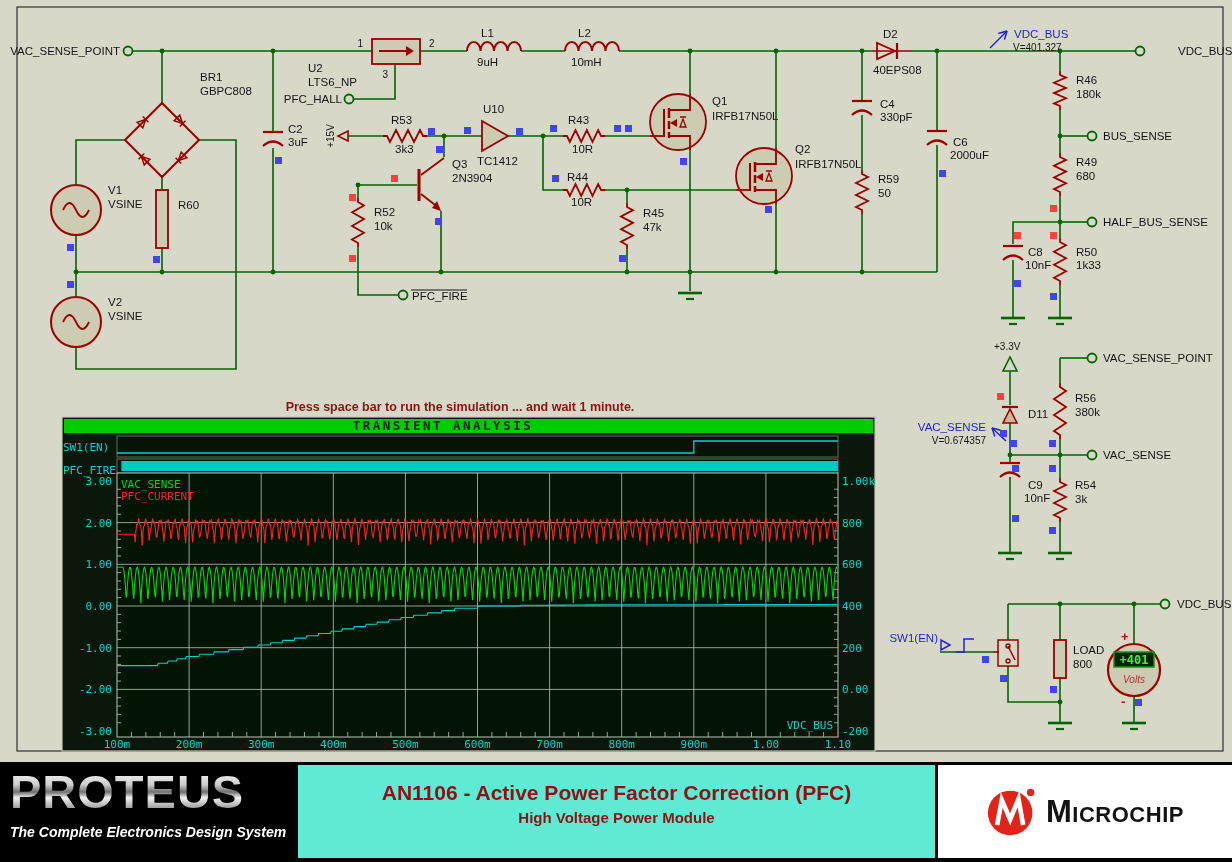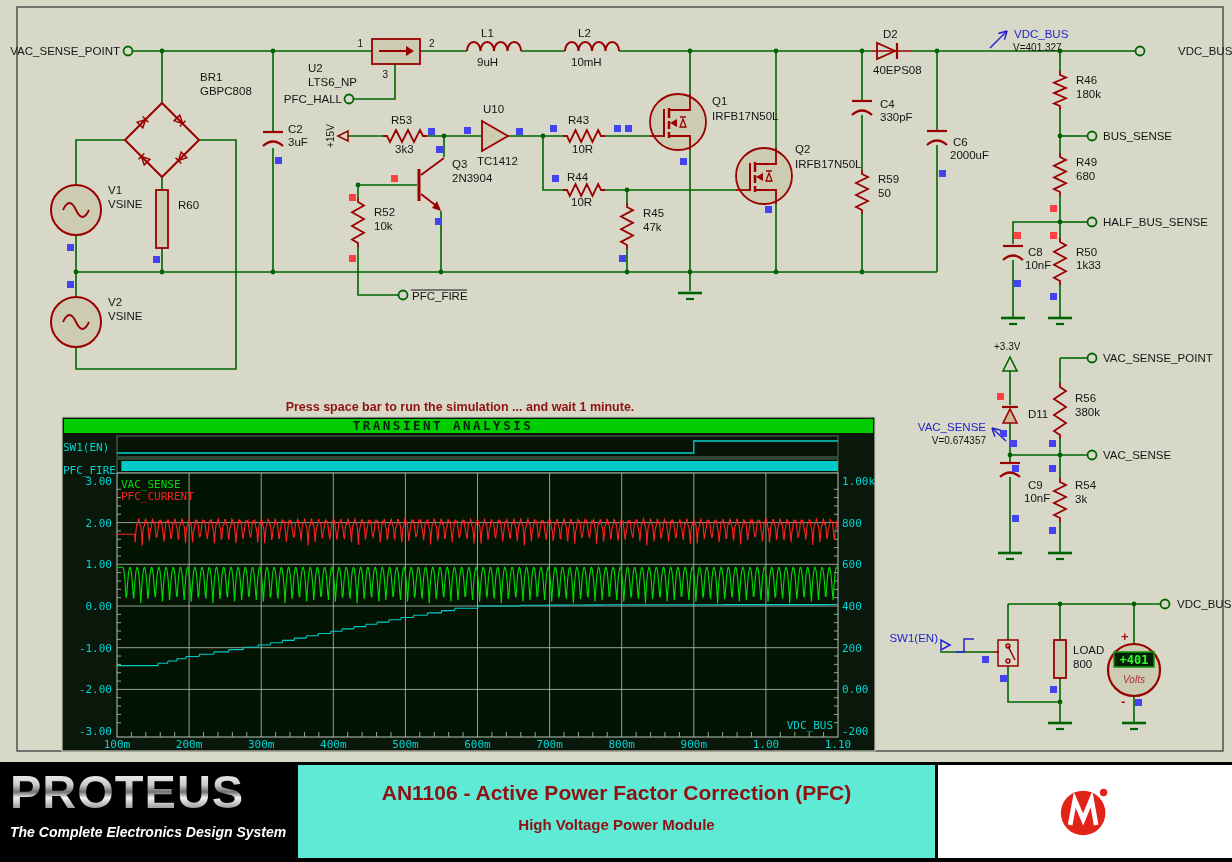--- a/index.html
+++ b/index.html
@@ -20,21 +20,21 @@
   .proteus-box{position:absolute;left:10px;top:6px;width:280px;height:88px;}
   .proteus-text{font-weight:900;font-size:47px;line-height:48px;letter-spacing:1px;
      font-family:"Liberation Sans",sans-serif;color:#d2d2d2;}
   @supports (-webkit-background-clip:text){
     .proteus-text{background:linear-gradient(#ffffff,#cccccc 35%,#6f6f6f 50%,#f2f2f2 62%,#5e5e5e);
       -webkit-background-clip:text;-webkit-text-fill-color:transparent;}
   }
   .proteus-slogan{color:#fff;font-style:italic;font-weight:bold;font-size:14px;margin-top:8px;white-space:nowrap;}
   .note-box{position:absolute;left:298px;top:3px;width:637px;height:93px;background:#5eead4;text-align:center;}
   .note-title{margin-top:16px;font-size:21px;font-weight:bold;color:#8e1212;}
-  .note-subtitle{margin-top:11px;font-size:15px;font-weight:bold;color:#8e1212;}
+  .note-subtitle{margin-top:4px;font-size:15px;font-weight:bold;color:#8e1212;}
   .brand-box{position:absolute;left:938px;top:3px;width:294px;height:93px;background:#fff;
      display:flex;align-items:center;justify-content:center;gap:8px;}
   .brand-text{font-variant:small-caps;font-weight:bold;font-size:31px;color:#121212;letter-spacing:0.5px;}
 </style>
 </head>
 <body>
 
 <div class="stage">
 
 <svg id="main-svg" width="1232" height="762" viewBox="0 0 1232 762">
@@ -586,16 +586,17 @@
   <div class="note-box">
     <div class="note-title">AN1106 - Active Power Factor Correction (PFC)</div>
     <div class="note-subtitle">High Voltage Power Module</div>
   </div>
   <div class="brand-box">
     <svg width="52" height="56" viewBox="0 0 56 56">
       <circle cx="26" cy="29" r="24" fill="#e2231a"></circle>
       <circle cx="48" cy="7" r="4" fill="#e2231a"></circle>
       <path d="M12,42 L17,15 L26,36 L35,14 L40,42" stroke="#ffffff" stroke-width="5" fill="none"></path>
     </svg>
+    <div class="brand-text">Microchip</div>
   </div>
 </div>
 
 </div>
 
 </body></html>

